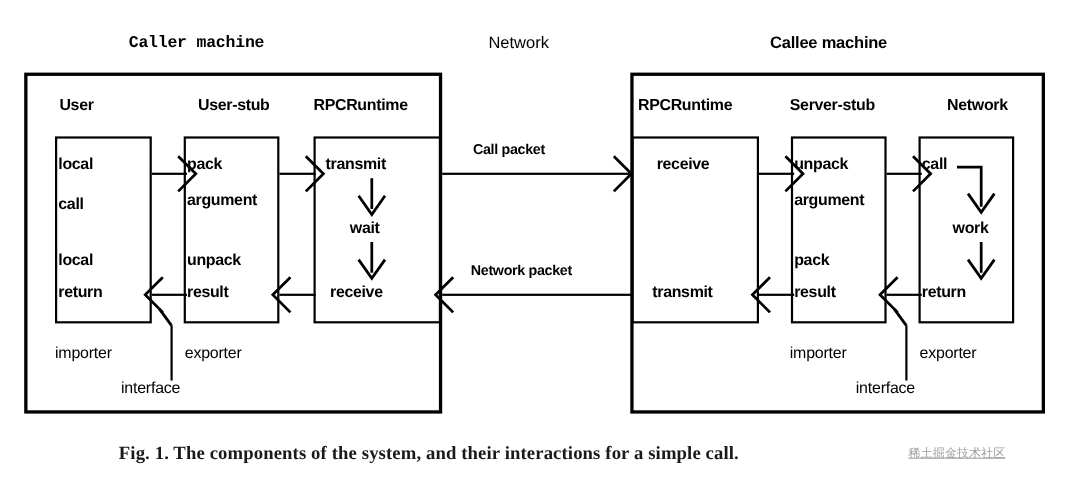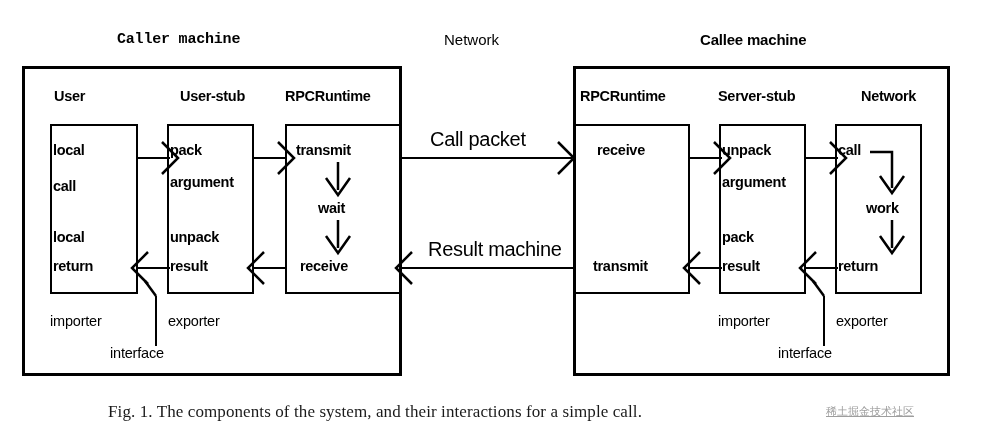--- a/index.html
+++ b/index.html
@@ -46,22 +46,22 @@
     letter-spacing: -0.3px;
     white-space: nowrap;
   }
   .role-text {
     font-size: 14.5px;
     font-weight: normal;
     letter-spacing: -0.2px;
     white-space: nowrap;
   }
   .packet-label {
-    font-size: 20px;
-    font-weight: normal;
+    font-size: 13px;
+    font-weight: bold;
     letter-spacing: -0.3px;
     white-space: nowrap;
   }
 
   
   .outer-box {
     border: 3px solid #000;
     box-sizing: border-box;
     background: transparent;
   }
@@ -73,21 +73,21 @@
 
   
   .hline { background: #000; height: 2px; }
 
   .arrow-svg { overflow: visible; }
 
   
   .caption {
     font-family: "Liberation Serif", serif;
     font-size: 17px;
-    font-weight: normal;
+    font-weight: bold;
     color: #1a1a1a;
     white-space: nowrap;
     letter-spacing: 0.1px;
   }
   .watermark {
     font-family: "DejaVu Sans", sans-serif;
     font-size: 11px;
     color: #8e8e8e;
     white-space: nowrap;
     opacity: 0.85;
@@ -163,21 +163,21 @@
   <svg class="abs arrow-svg" style="left:244px; top:250px;" width="26" height="36">
     <polyline points="20,2 4,18 20,34" fill="none" stroke="#000" stroke-width="2.5"></polyline>
   </svg>
 
   <div class="abs packet-label" style="left:430px; top:128px;">Call packet</div>
   <div class="abs hline" style="left:402px; top:157px; width:170px;"></div>
   <svg class="abs arrow-svg" style="left:552px; top:140px;" width="26" height="36">
     <polyline points="6,2 22,18 6,34" fill="none" stroke="#000" stroke-width="2.5"></polyline>
   </svg>
 
-  <div class="abs packet-label" style="left:428px; top:238px;">Result machine</div>
+  <div class="abs packet-label" style="left:428px; top:238px;">Network packet</div>
   <div class="abs hline" style="left:402px; top:267px; width:172px;"></div>
   <svg class="abs arrow-svg" style="left:392px; top:250px;" width="26" height="36">
     <polyline points="20,2 4,18 20,34" fill="none" stroke="#000" stroke-width="2.5"></polyline>
   </svg>
 
   <div class="abs outer-box" style="left:573px; top:66px; width:377px; height:310px;"></div>
 
   <div class="abs col-head" style="left:580px; top:88px;">RPCRuntime</div>
   <div class="abs col-head" style="left:718px; top:88px;">Server-stub</div>
   <div class="abs col-head" style="left:861px; top:88px;">Network</div>

